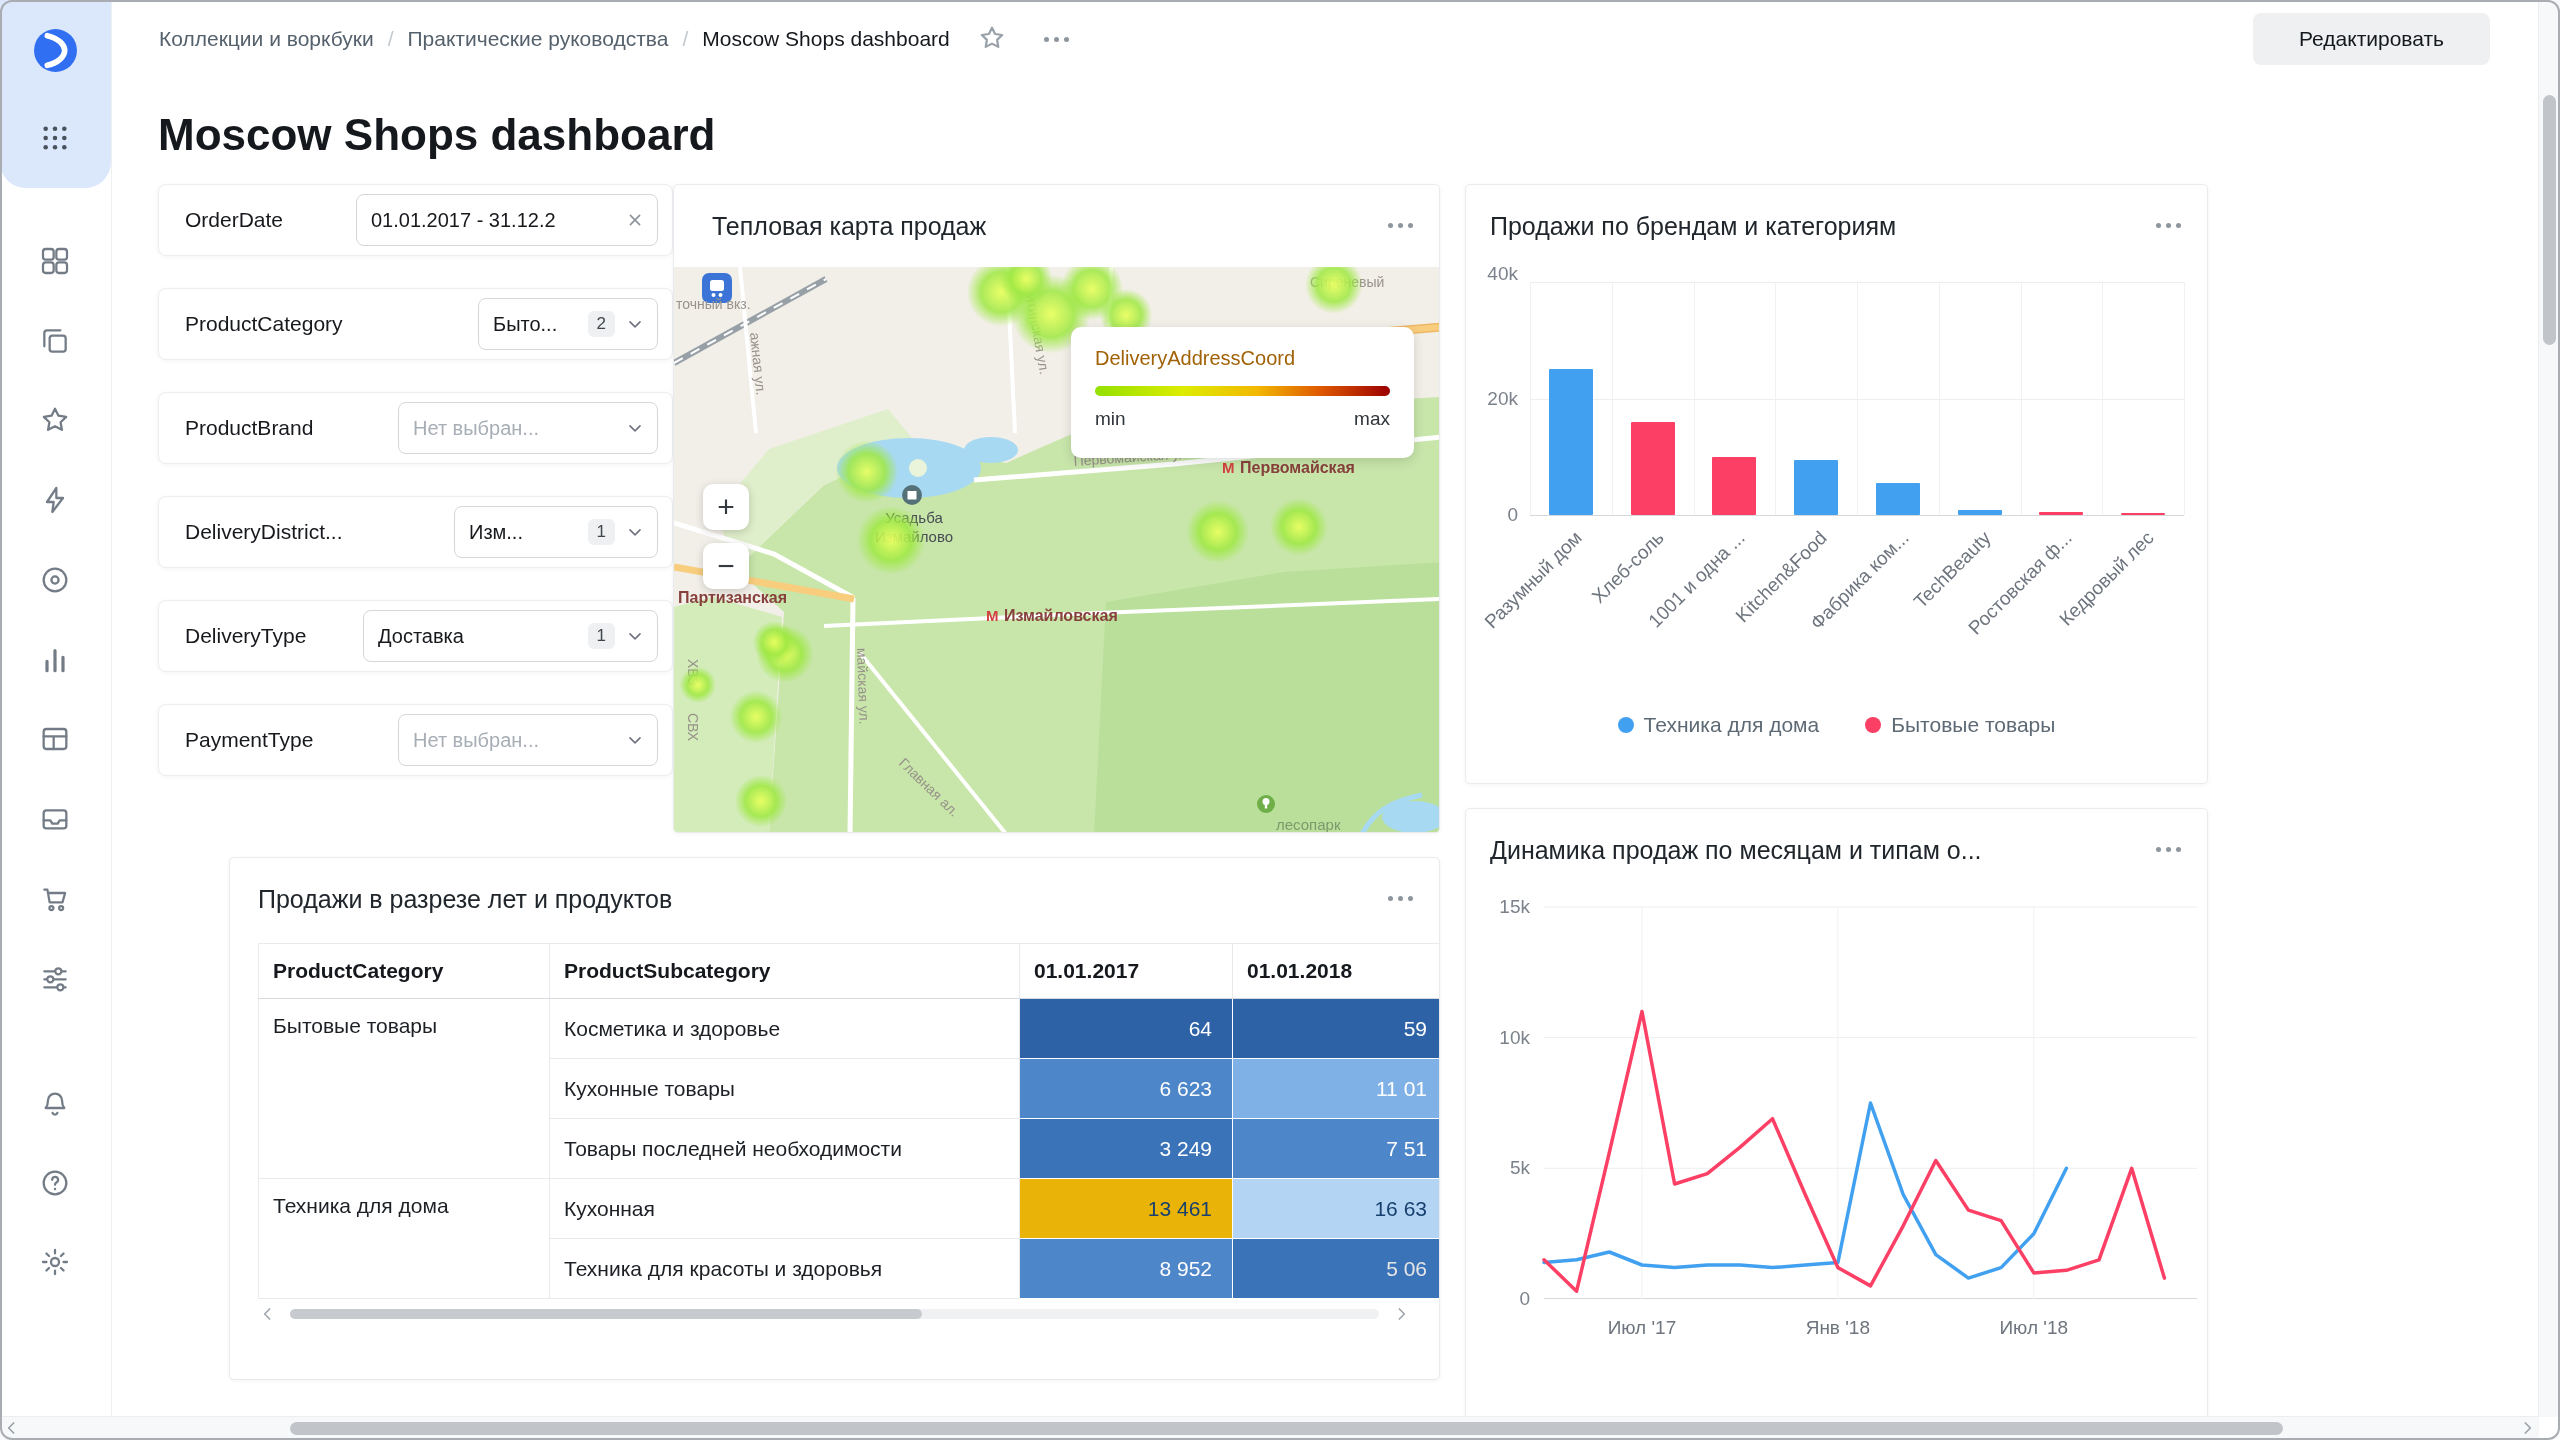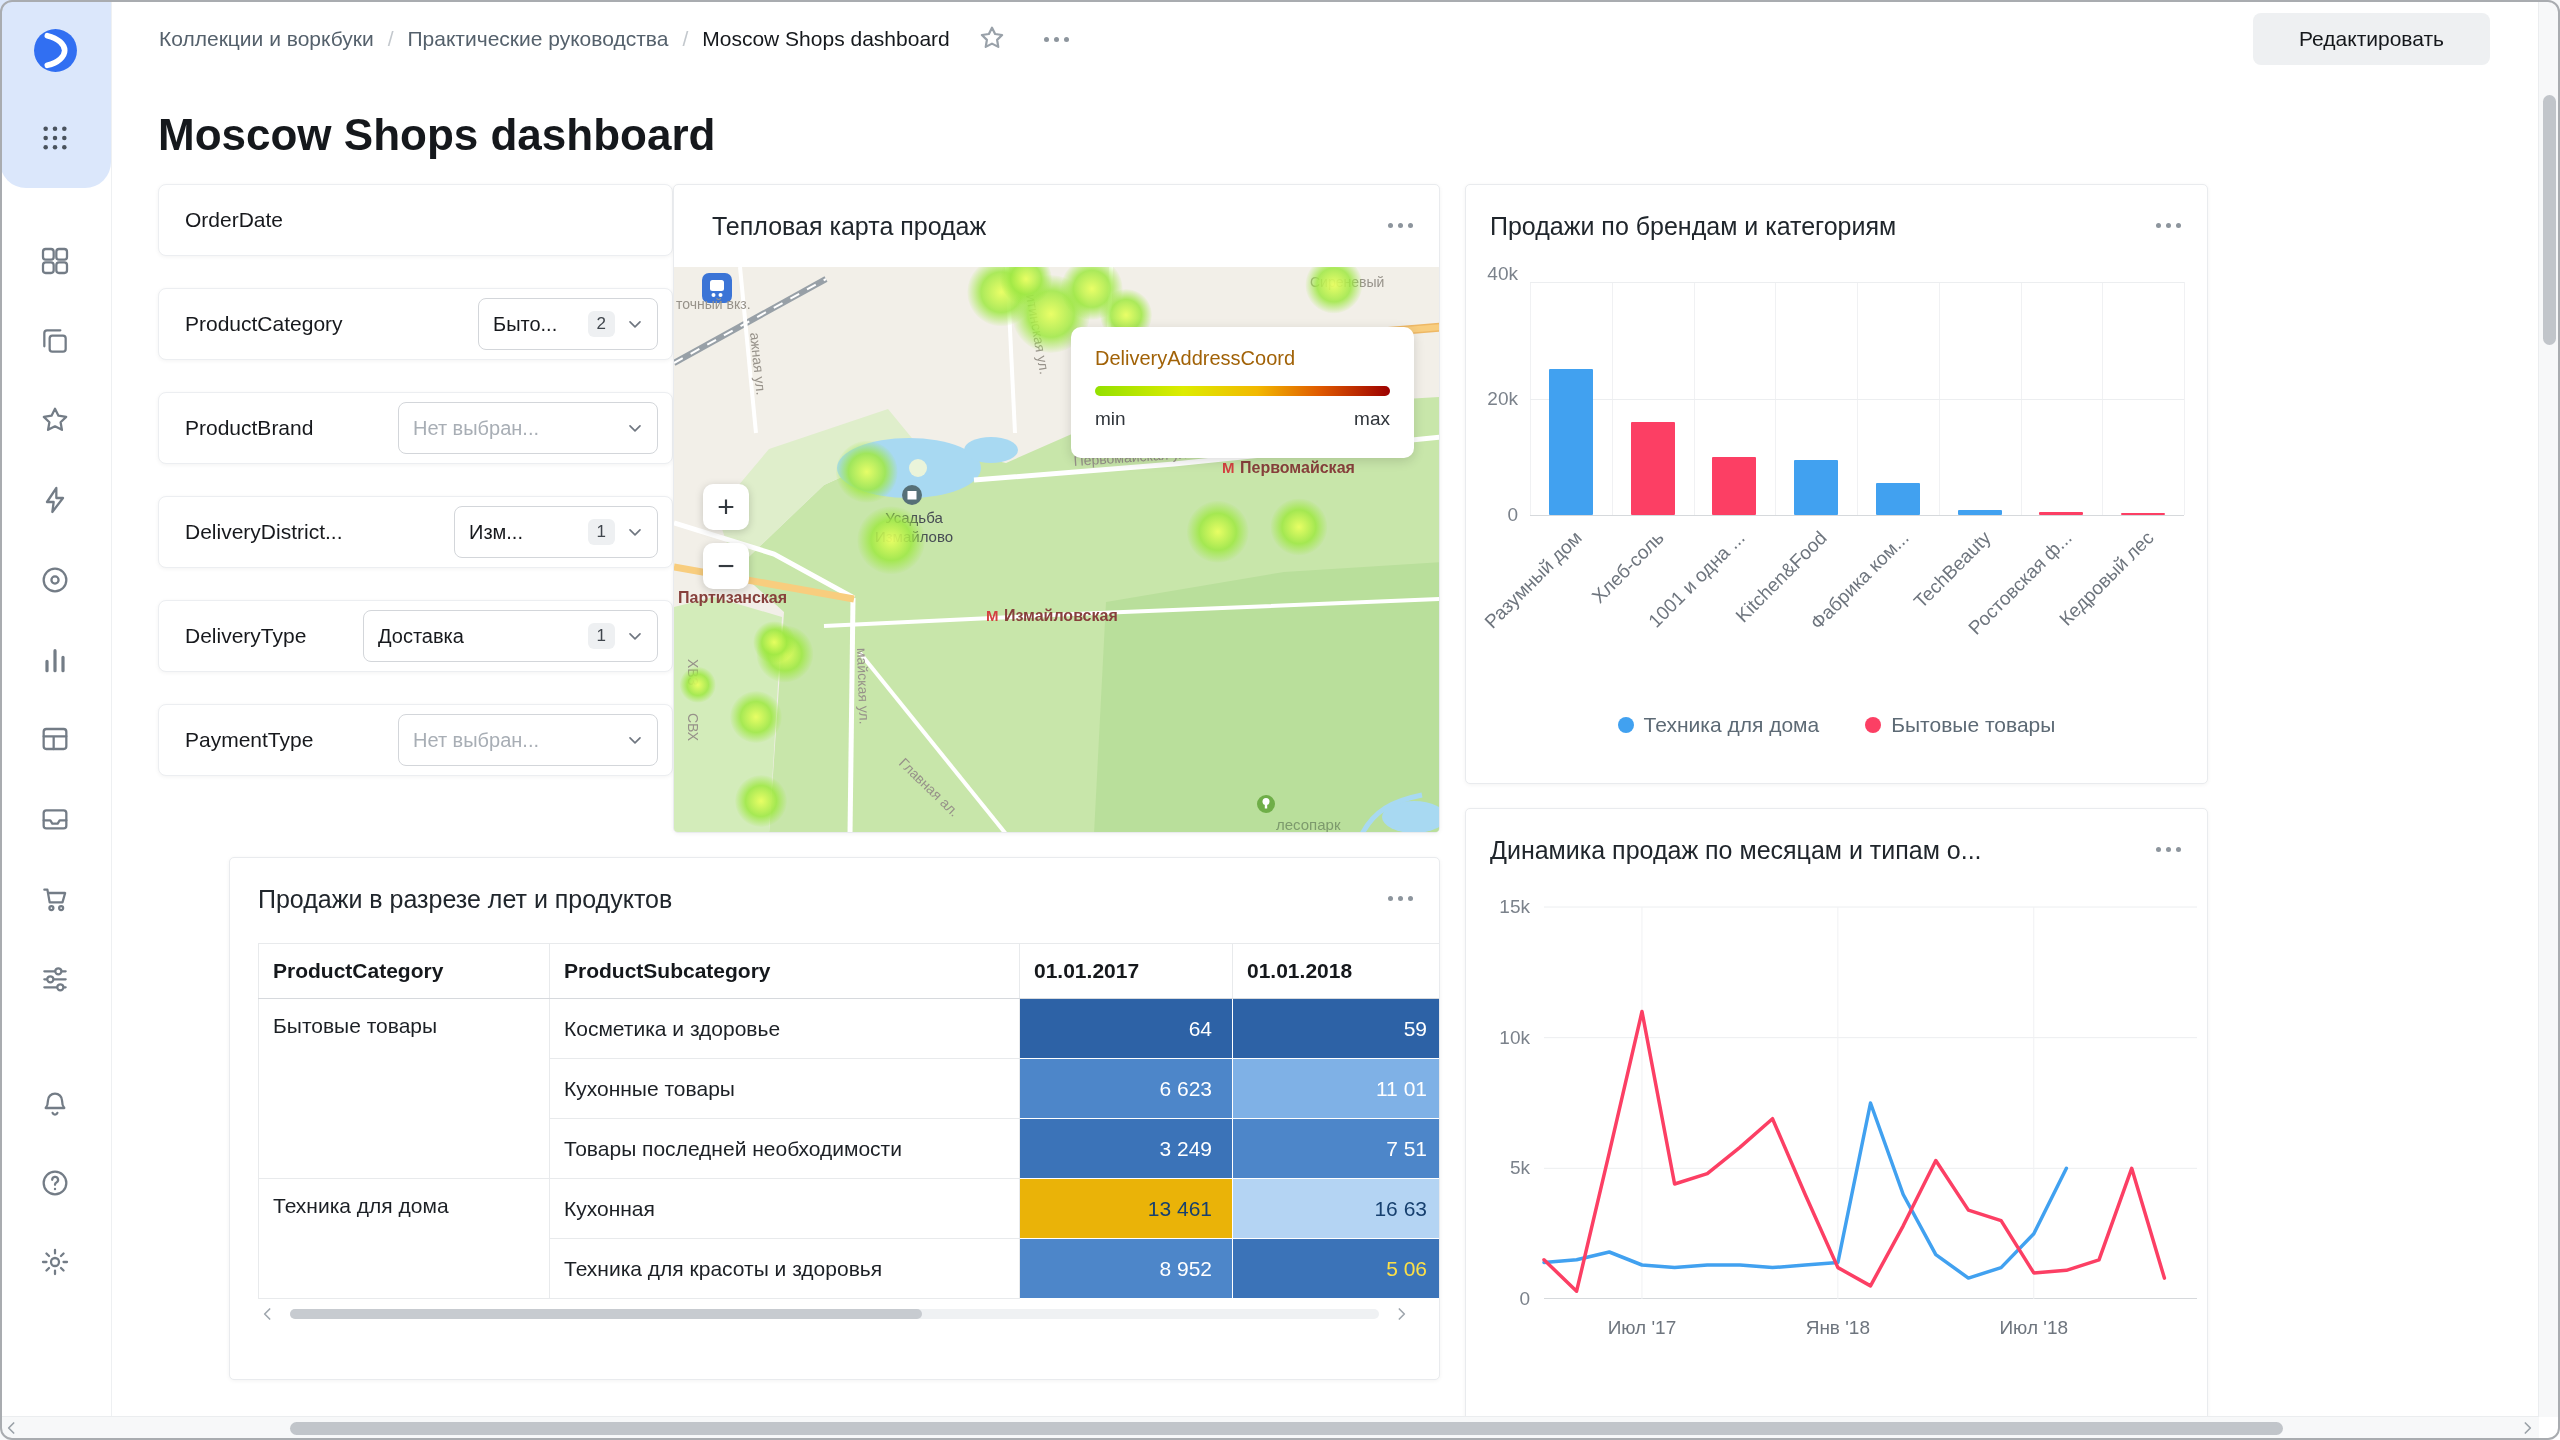--- a/index.html
+++ b/index.html
@@ -210,20 +210,28 @@
       <span class="dot-i"></span>
     </button>
   <button class="edit-btn">Редактировать</button>
 </header>
 
 <h1 id="page-title">Moscow Shops dashboard</h1>
 
 <section id="filters">
     <div class="filter-card">
       <span class="filter-label">OrderDate</span>
+      <div class="filter-ctl" style="width: 302px;">
+        <span class="f-val">01.01.2017 - 31.12.2</span>
+        <span class="cicon">
+          <svg viewBox="0 0 24 24">
+            <path d="M6.5 6.5l11 11M17.5 6.5l-11 11" fill="none" stroke="#8d949c" stroke-width="2" stroke-linecap="round"></path>
+          </svg>
+        </span>
+      </div>
     </div>
     <div class="filter-card">
       <span class="filter-label">ProductCategory</span>
       <div class="filter-ctl" style="width: 180px;">
         <span class="f-val">Быто...</span>
         <span class="badge">2</span>
         <span class="cicon">
           <svg viewBox="0 0 24 24">
             <path d="M6 9.5l6 6 6-6" fill="none" stroke="#6f7680" stroke-width="2" stroke-linecap="round" stroke-linejoin="round"></path>
           </svg>
@@ -469,21 +477,21 @@
           </tr>
           <tr>
             <td class="td-cat" rowspan="2">Техника для дома</td>
             <td class="td-sub">Кухонная</td>
             <td class="td-num" style="background: #eab308; color: rgb(23, 64, 111);">13 461</td>
             <td class="td-num last" style="background: rgb(180, 212, 243); color: rgb(23, 64, 111);">16 63</td>
           </tr>
           <tr>
             <td class="td-sub">Техника для красоты и здоровья</td>
             <td class="td-num" style="background: rgb(77, 134, 201); color: rgb(255, 255, 255);">8 952</td>
-            <td class="td-num last" style="background: rgb(59, 115, 184); color: #fde047;">5 06</td>
+            <td class="td-num last" style="background: rgb(59, 115, 184); color: #e5e5e5;">5 06</td>
           </tr>
         </tbody>
       </table>
     </div>
   <div class="tscroll">
     <span class="tarr"><svg viewBox="0 0 24 24">
           <path d="M14 6l-6 6 6 6"></path>
         </svg></span>
     <div class="track">
         <div class="thumb"></div>

